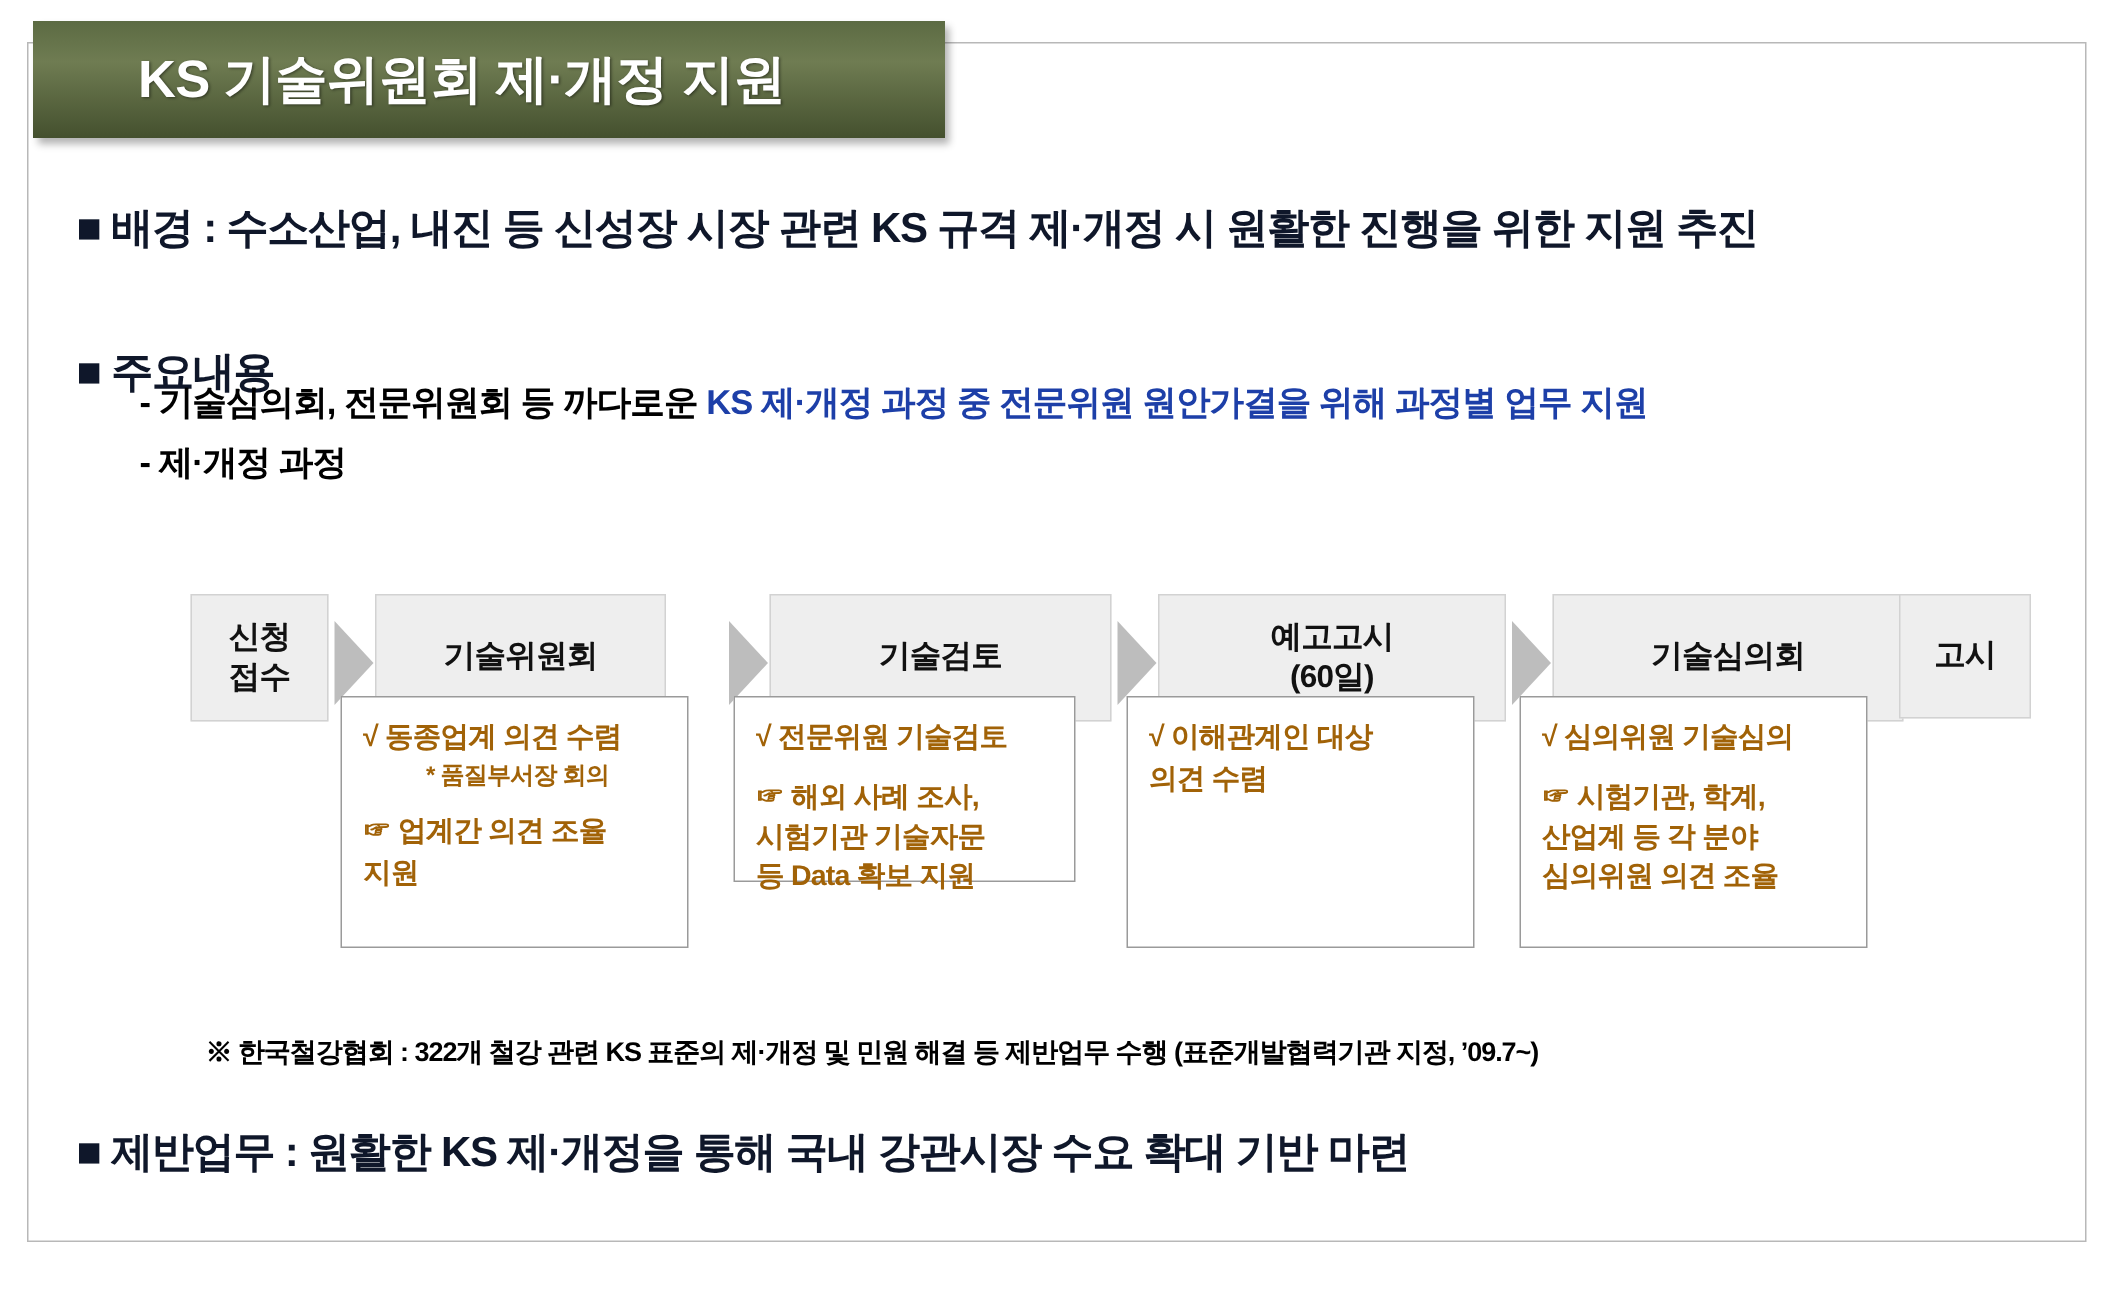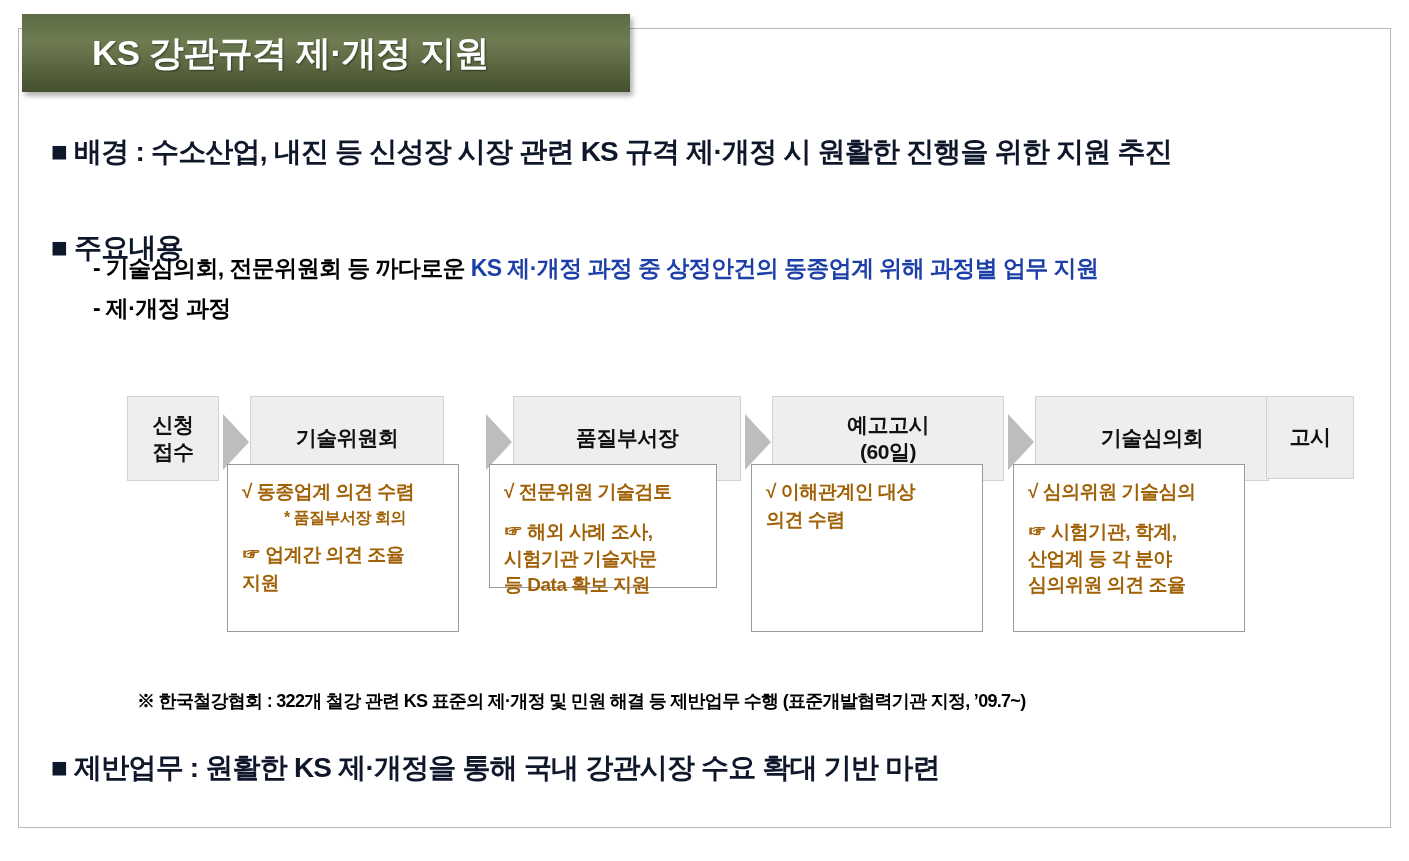--- a/index.html
+++ b/index.html
@@ -143,34 +143,34 @@
 </style>
 </head>
 <body>
 
 <div id="slide">
 
   <div class="head-line" style="left:32px; top:104px;">■ 배경 : 수소산업, 내진 등 신성장 시장 관련 KS 규격 제·개정 시 원활한 진행을 위한 지원 추진</div>
 
   <div class="head-line" style="left:32px; top:164px;margin-top:36px;">■ 주요내용</div>
 
-  <div class="sub-line" style="left:74px; top:224px;"><span>-  기술심의회, 전문위원회 등 까다로운 </span><span class="blue">KS 제·개정 과정 중 상정안건의 동종업계 위해 과정별 업무 지원</span></div>
+  <div class="sub-line" style="left:74px; top:224px;"><span>-  기술심의회, 전문위원회 등 까다로운 </span><span class="blue">KS 제·개정 과정 중 전문위원 원안가결을 위해 과정별 업무 지원</span></div>
 
   <div class="sub-line" style="left:74px; top:264px;">-  제·개정 과정</div>
 
   <div id="chain">
 
     <div class="stage" style="left:0px; width:92px; height:85px; white-space:pre-line;">신청
 접수</div>
     <div class="arrow" style="left:96px;"></div>
 
     <div class="stage" style="left:123px; width:194px; height:85px; white-space:pre-line;">기술위원회</div>
     <div class="arrow" style="left:359px;"></div>
 
-    <div class="stage" style="left:386px; width:228px; height:85px; white-space:pre-line;">품질부서장</div>
+    <div class="stage" style="left:386px; width:228px; height:85px; white-space:pre-line;">기술검토</div>
     <div class="arrow" style="left:618px;"></div>
 
     <div class="stage" style="left:645px; width:232px; height:85px; white-space:pre-line;">예고고시
 (60일)</div>
     <div class="arrow" style="left:881px;"></div>
 
     <div class="stage" style="left:908px; width:234px; height:85px; white-space:pre-line;">기술심의회</div>
     <div class="arrow" style="left:1146px;"></div>
 
     <div class="stage" style="left:1139px; width:88px; height:83px; white-space:pre-line;">고시</div>
@@ -205,14 +205,14 @@
    심의위원 의견 조율</div>
   </div>
 
   <div id="note">※ 한국철강협회 : 322개 철강 관련 KS 표준의 제·개정 및 민원 해결 등 제반업무 수행 (표준개발협력기관 지정, ’09.7~)</div>
 
   <div class="head-line" style="left:32px; top:720px;">■ 제반업무 : 원활한 KS 제·개정을 통해 국내 강관시장 수요 확대 기반 마련</div>
 
 </div>
 
 <div id="title-banner">
-  <div id="title-text">KS 강관규격 제·개정 지원</div>
+  <div id="title-text">KS 기술위원회 제·개정 지원</div>
 </div>
 
 </body></html>

